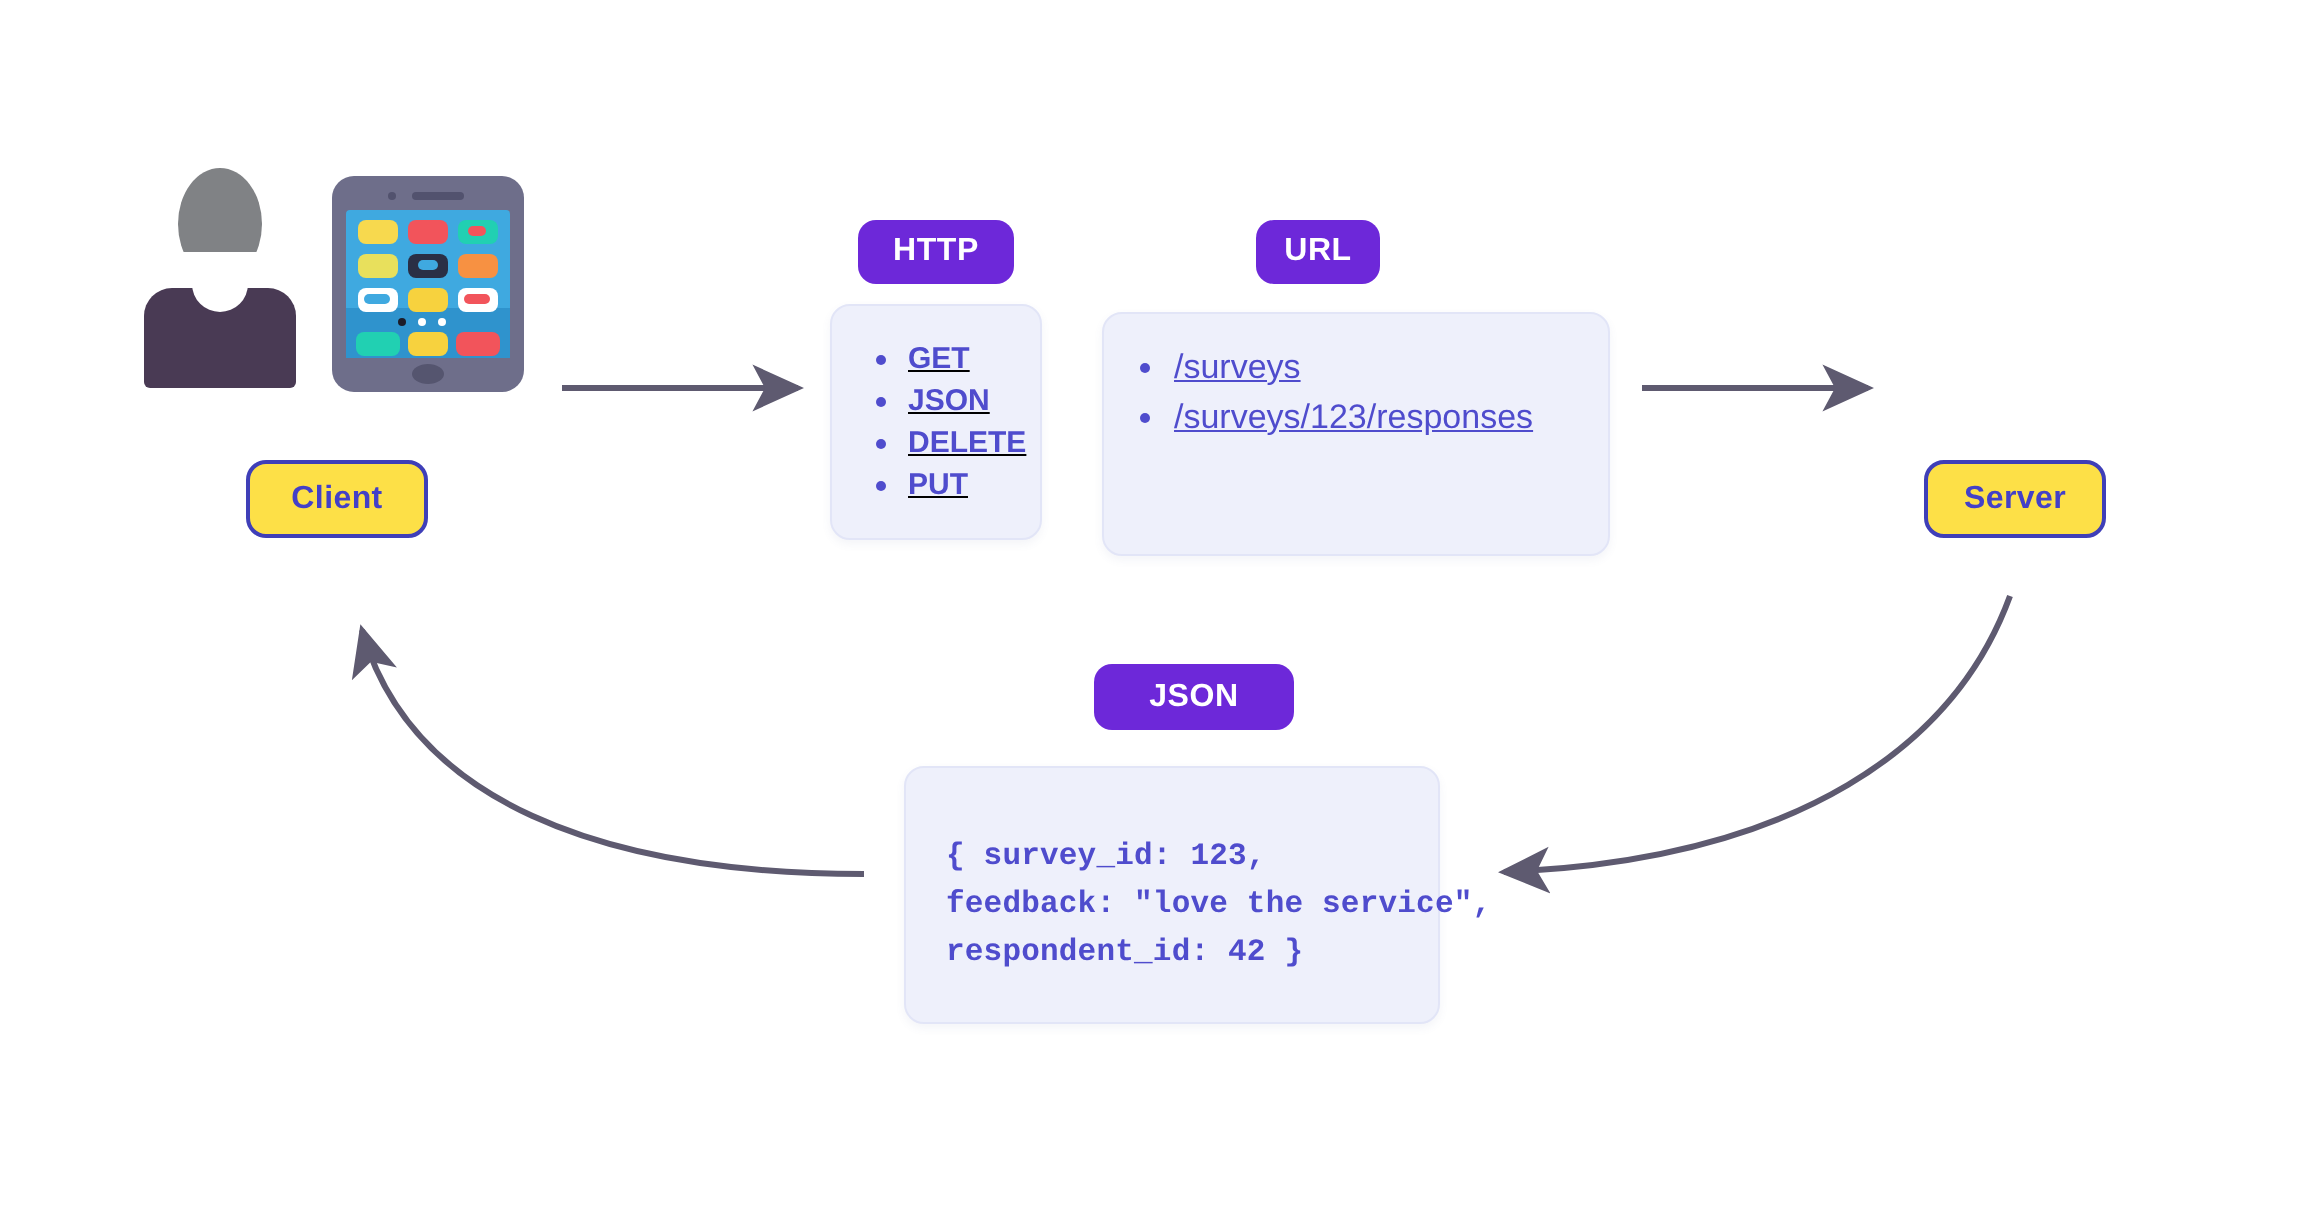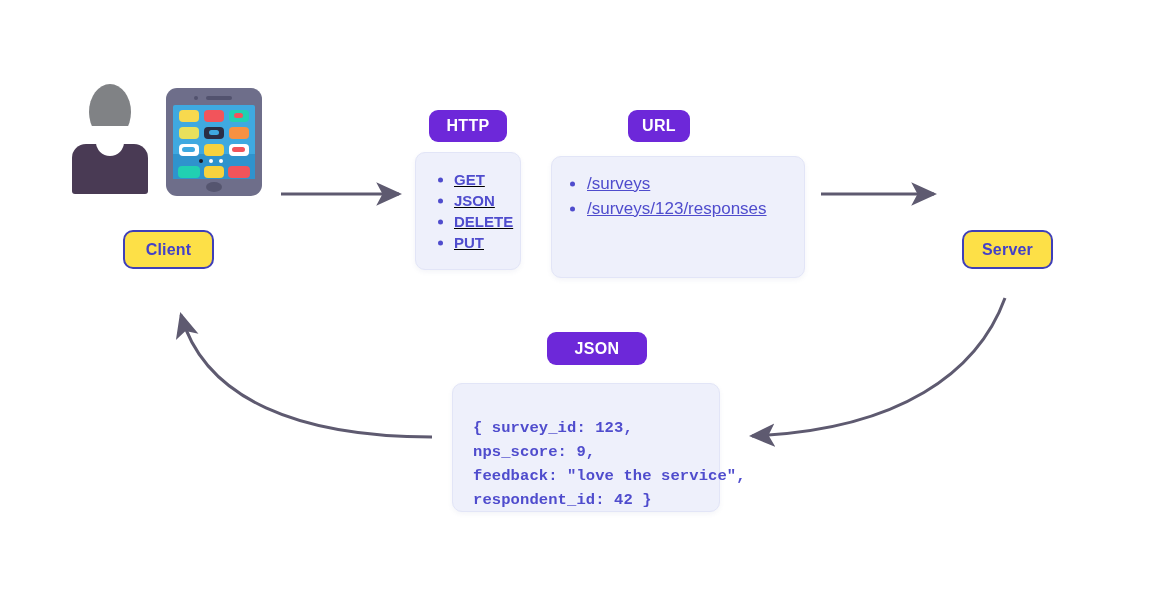--- a/index.html
+++ b/index.html
@@ -340,19 +340,18 @@
     </ul>
   </div>
 
   <div class="pill-badge lbl" id="json-badge" style="left:547px; top:332px; width:100px; height:33px;">
     <span>JSON</span>
   </div>
 
   <div class="panel" id="json-panel">
     <div class="json-lines">
       <div class="json-line">{ survey_id: 123,</div>
-      <div class="json-line">nps_score: 9,</div>
       <div class="json-line">feedback: "love the service",</div>
       <div class="json-line">respondent_id: 42 }</div>
     </div>
   </div>
 
 </div>
 
 </body></html>

